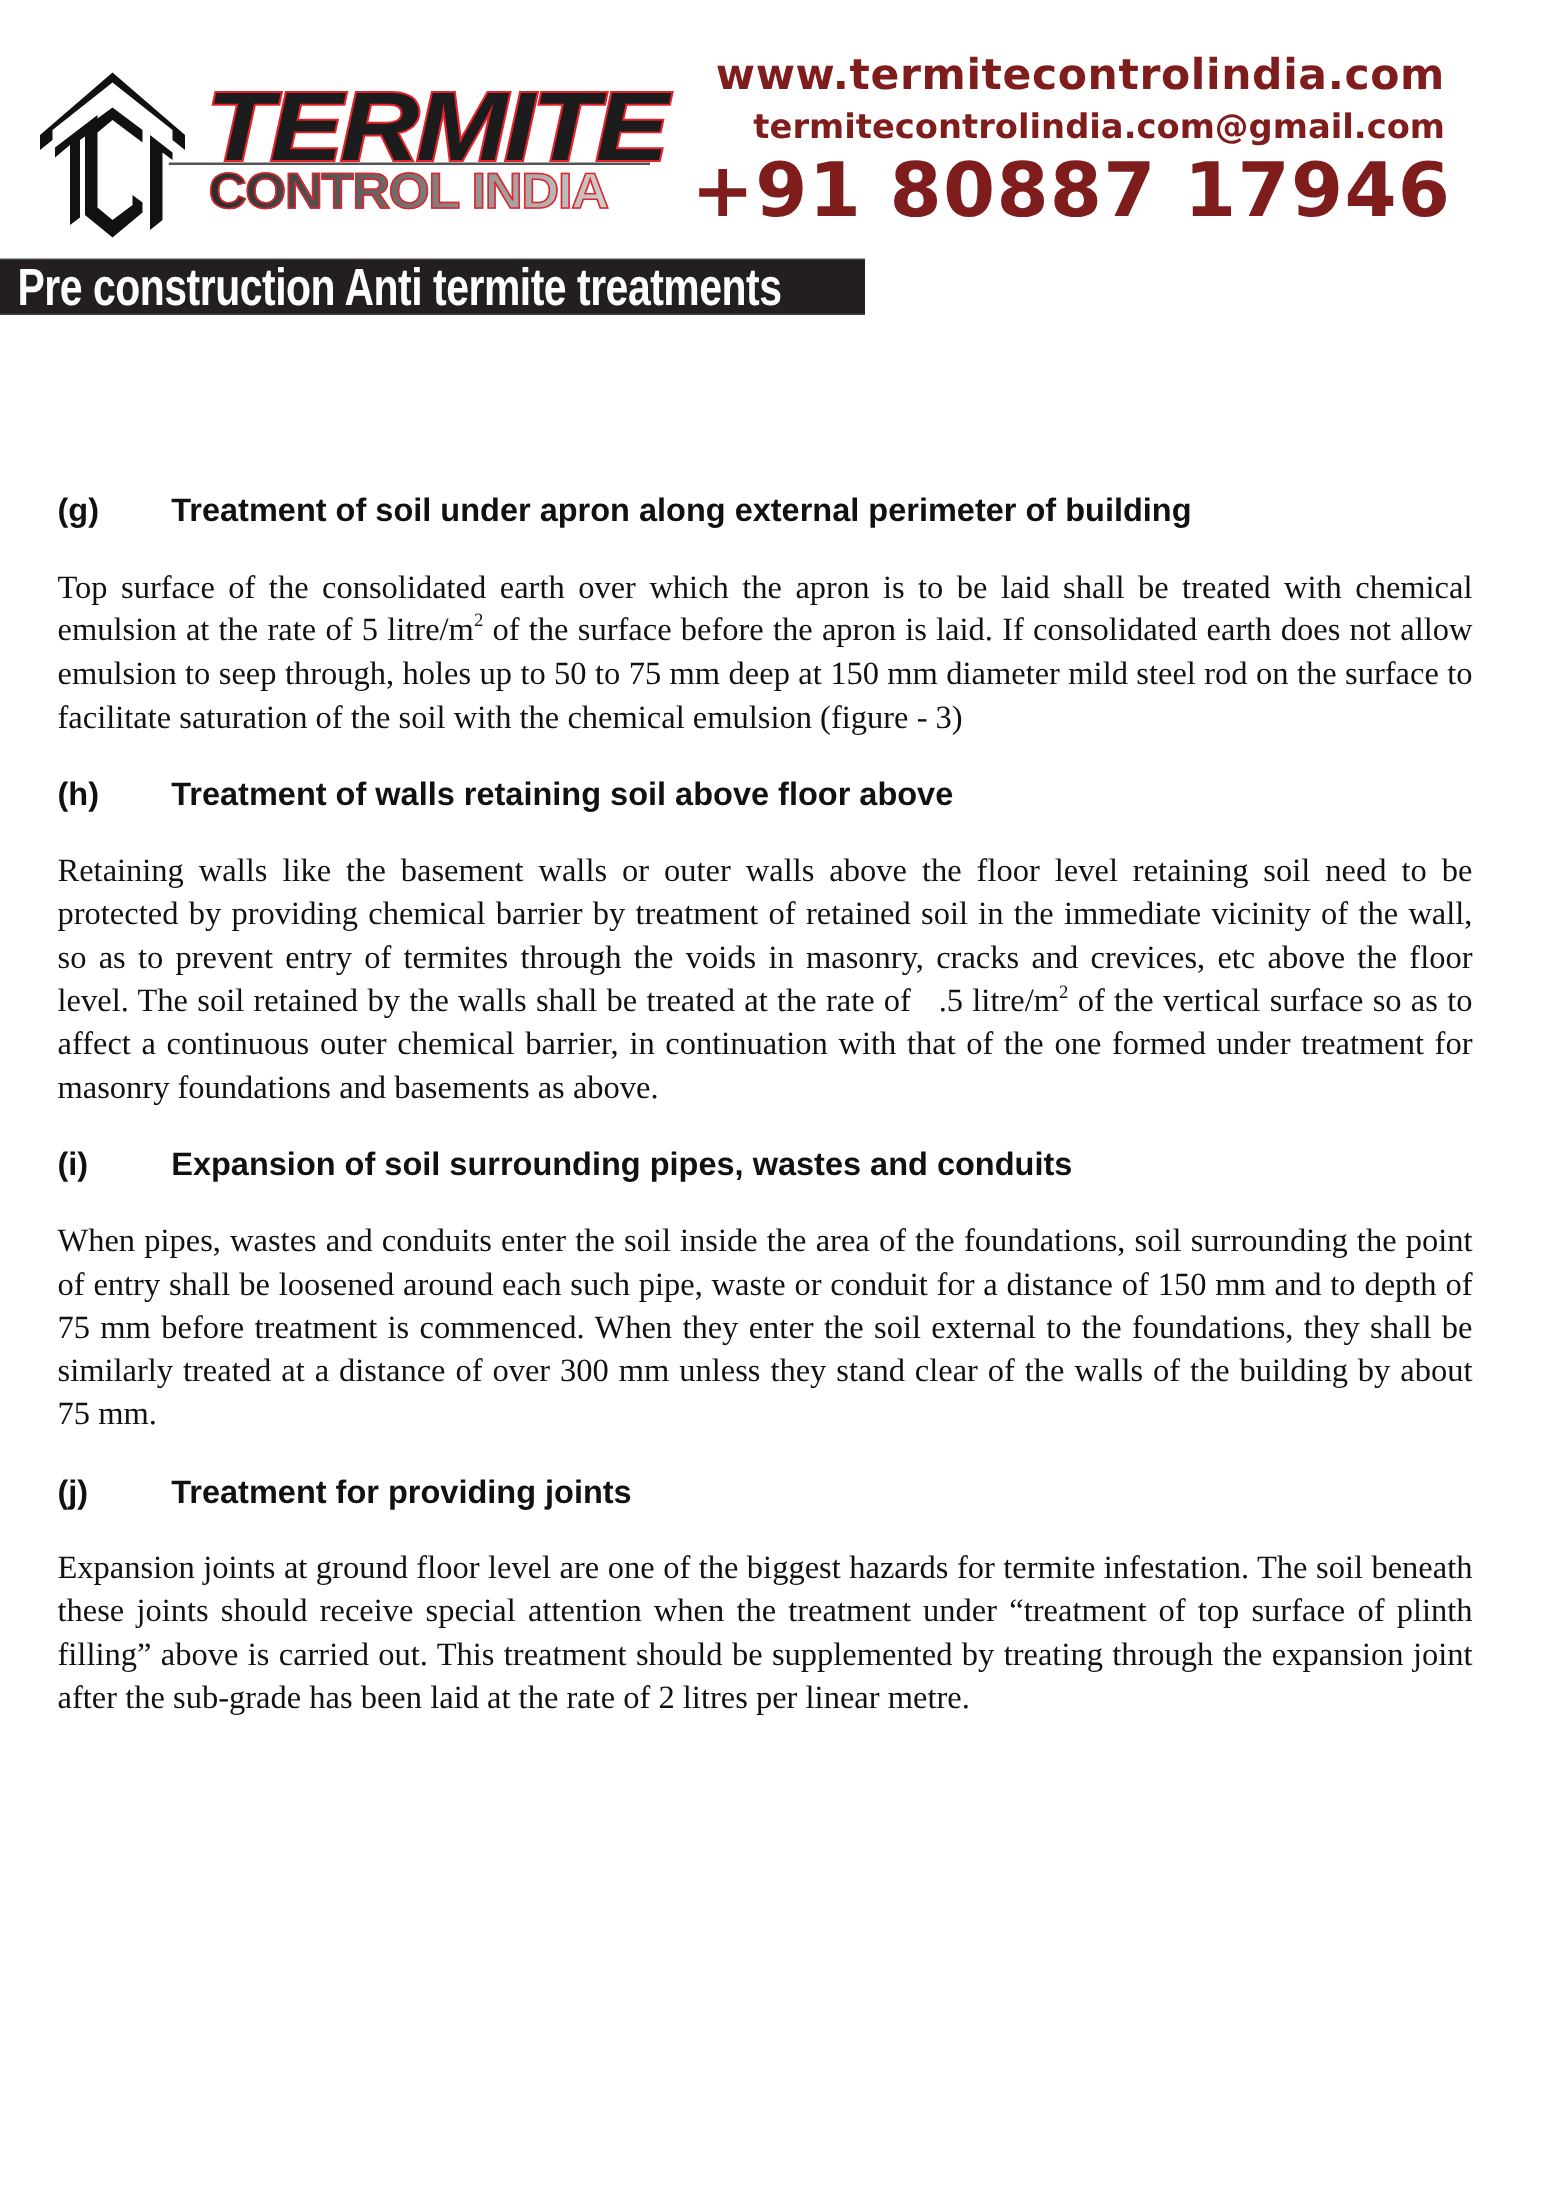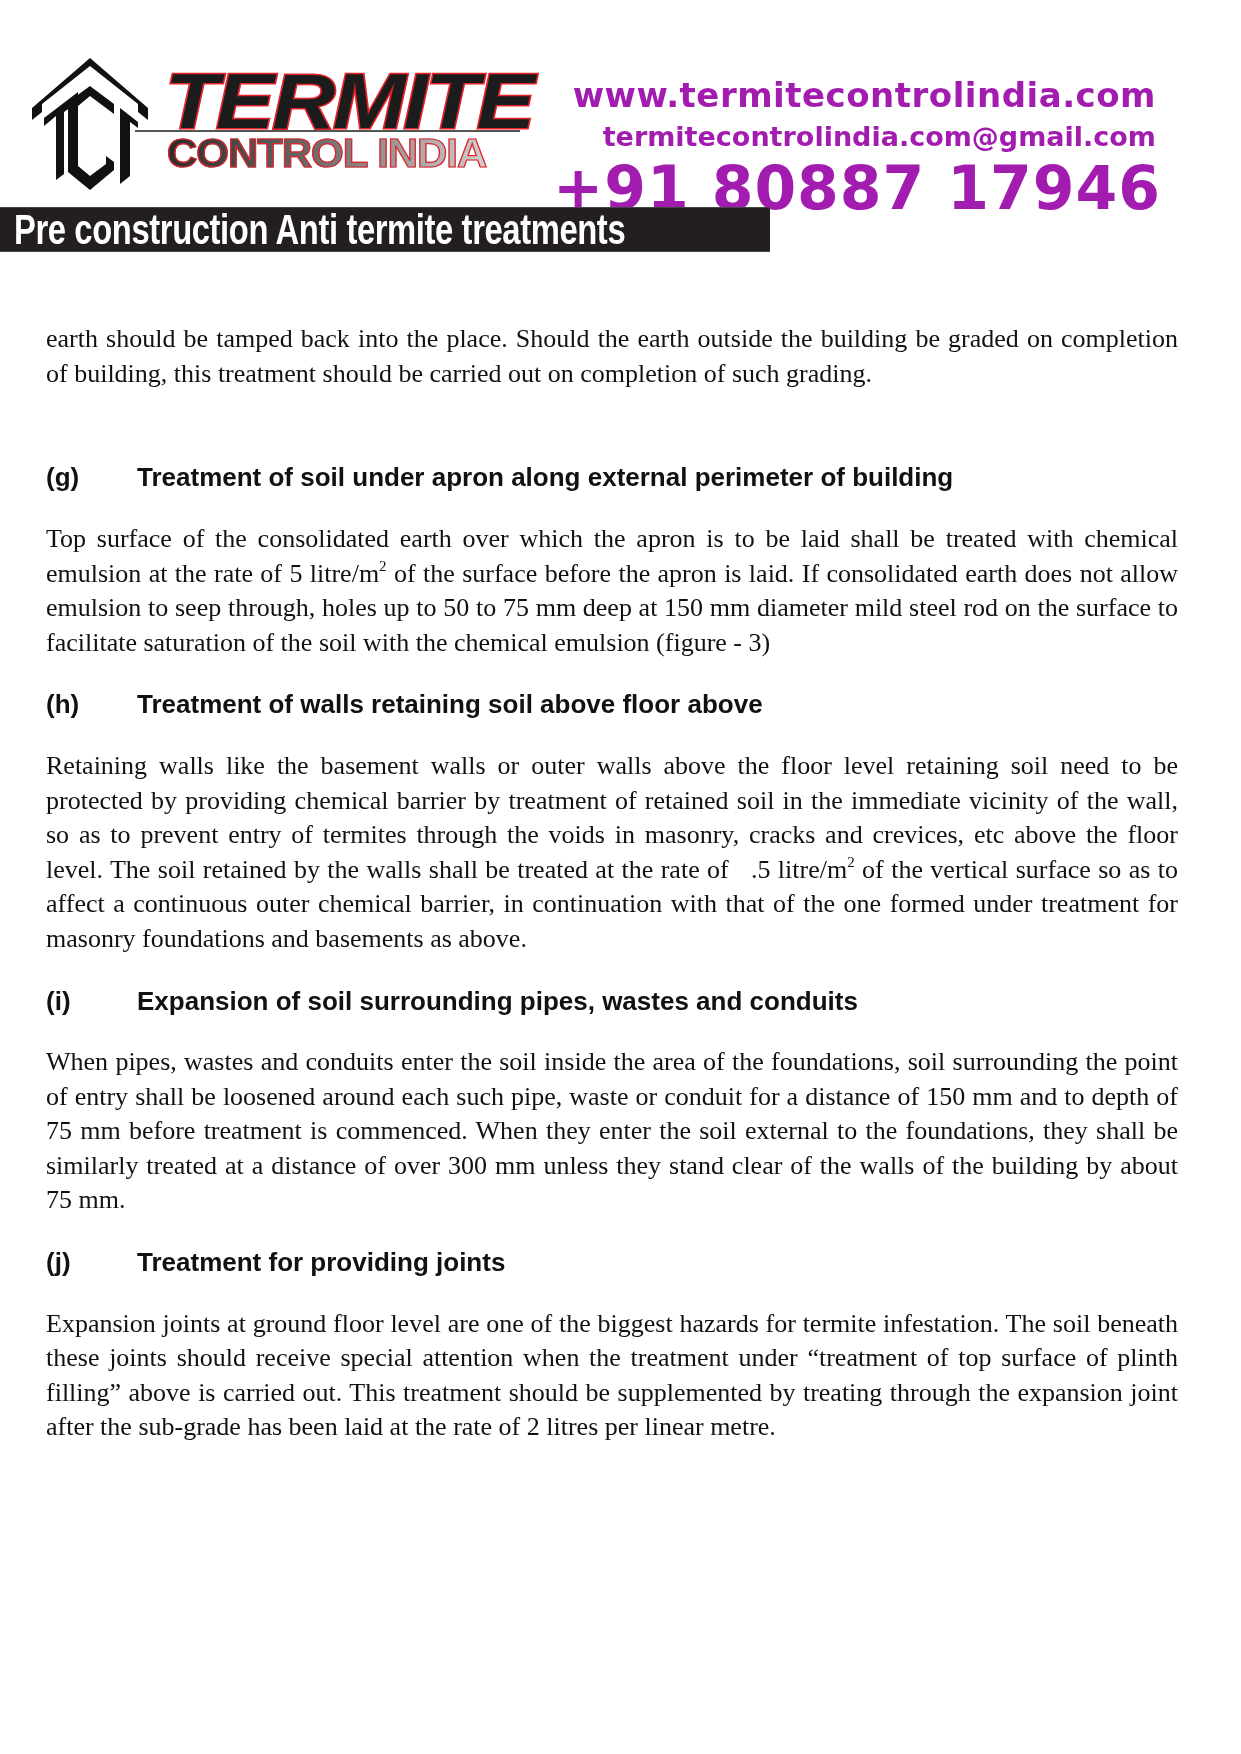--- a/index.html
+++ b/index.html
@@ -55,32 +55,31 @@
       white-space: nowrap;
       transform: scaleX(1.05);
       transform-origin: left top;
     }
     .contact {
       position: absolute;
       right: 85px;
       text-align: right;
       font-family: "DejaVu Sans", sans-serif;
       font-weight: 700;
-      color: #a21caf;
+      color: #7f1d1d;
       white-space: nowrap;
-      margin-top: 35px;
     }
     .contact-web { top: 40px; font-size: 34px; letter-spacing: 0.5px; }
     .contact-mail { top: 86px; font-size: 27px; }
     .contact-phone { top: 118px; font-size: 60px; letter-spacing: 1px; right: 80px; }
 
     .banner {
       position: absolute;
       left: 0; top: 207px;
-      width: 770px; height: 45px;
+      width: 692px; height: 45px;
       background: #231f20;
       border-top: 1px solid #444;
       border-bottom: 1px solid #444;
       box-sizing: border-box;
       padding-left: 20px;
     }
     .banner-text {
       position: absolute;
       left: 14px; top: 1px;
       font-family: "Liberation Sans", sans-serif;
@@ -143,21 +142,20 @@
 
 <div class="contact contact-web">www.termitecontrolindia.com</div>
 <div class="contact contact-mail">termitecontrolindia.com@gmail.com</div>
 <div class="contact contact-phone">+91 80887 17946</div>
 
 <div class="banner">
   <div class="banner-text">Pre construction  Anti termite treatments</div>
 </div>
 
 <div class="content">
-  <p class="para">earth should be tamped back into the place. Should the earth outside the building be graded on completion of building, this treatment should be carried out on completion of such grading.</p>
   <div class="gap"></div>
   <div class="gap"></div>
 
   <div class="heading">
     <span class="h-label">(g)</span>
     <span class="h-title">Treatment of soil under apron along external perimeter of building</span>
   </div>
   <div class="gap" style="height:27px"></div>
   <p class="para"><span>Top surface of the consolidated earth over which the apron is to be laid shall be treated with chemical emulsion at the rate of 5 litre/m</span><sup>2</sup><span> of the surface before the apron is laid. If consolidated earth does not allow emulsion to seep through, holes up to 50 to 75 mm deep at 150 mm diameter mild steel rod on the surface to facilitate saturation of the soil with the chemical emulsion (figure - 3)</span></p>
   <div class="gap" style="height:27px"></div>

